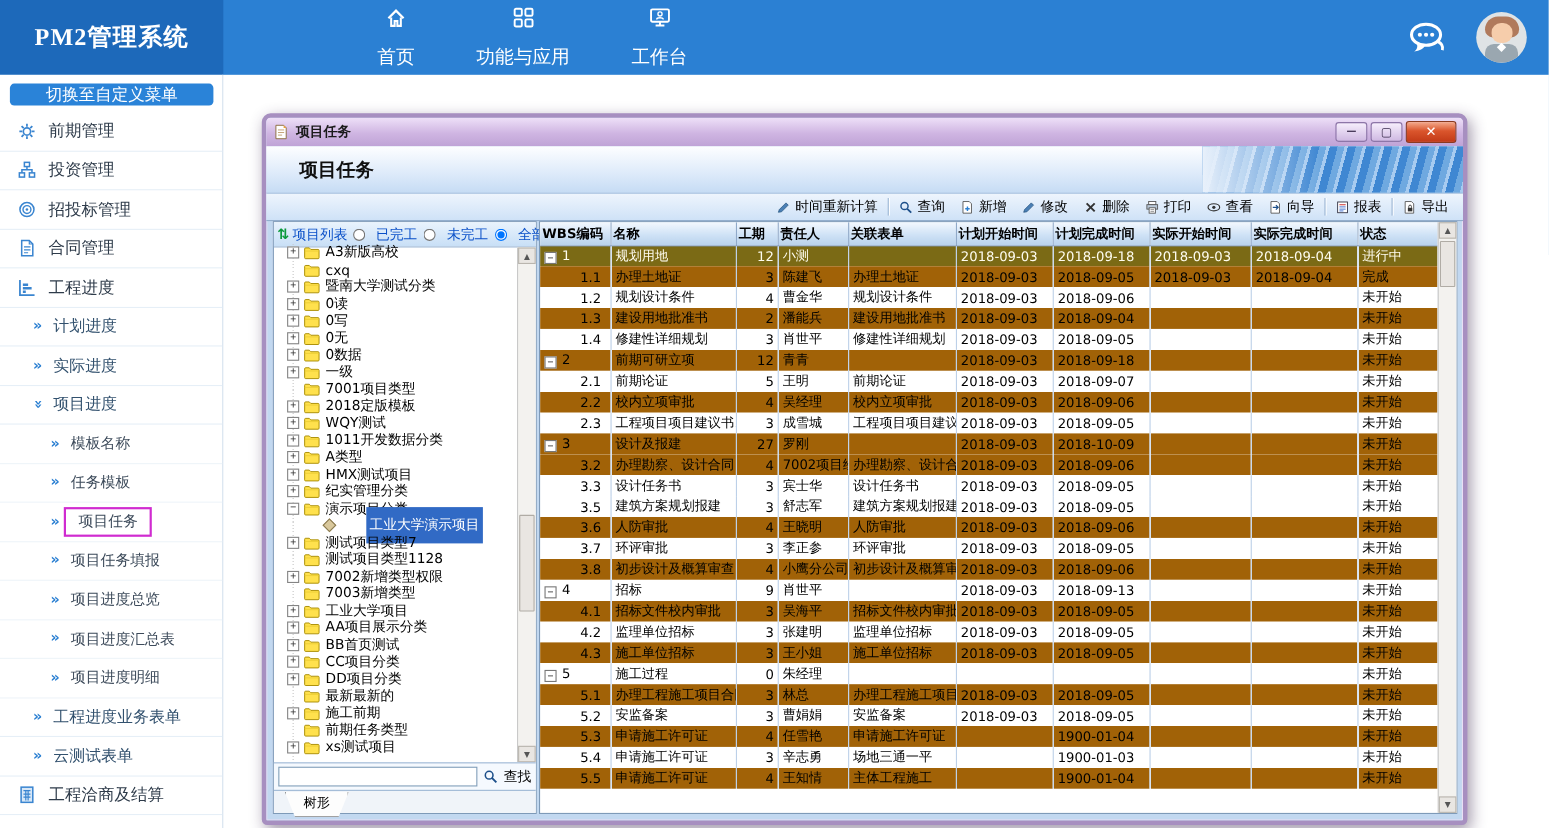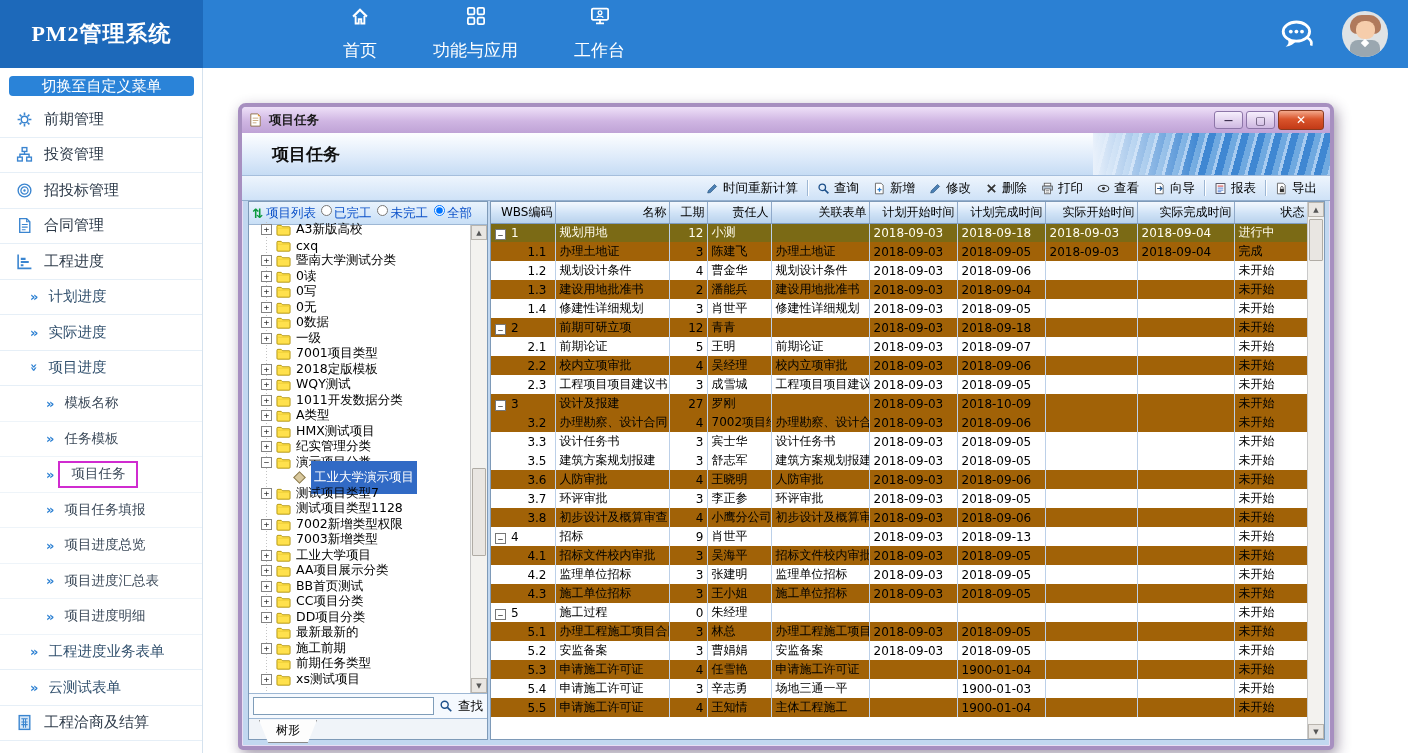--- a/index.html
+++ b/index.html
@@ -60,33 +60,33 @@
   .tbtn svg { flex:0 0 auto; }
   .tb-sep { width:1px; height:16px; background:#9db7d4; box-shadow:1px 0 0 #fff; margin:0 2px; }
 
   .window-body { flex:1; display:flex; padding:0 5px 6px 6px; min-height:0; }
 
   
   .tree-panel { width:240px; flex:0 0 240px; display:flex; flex-direction:column; background:#fff; border:1px solid #7e9ab8; margin-right:2px; min-height:0; }
   .tree-header { height:23px; flex:0 0 23px; background:linear-gradient(#e9f3fd,#c8dff6); border-bottom:1px solid #9db7d4;
                  display:flex; align-items:center; gap:3px; padding:0 3px; color:#0a50c8; font-size:12.5px; white-space:nowrap; }
   .refresh { color:#0a9a3c; font-weight:bold; font-size:13px; }
-  .radio { display:flex; gap:2px; cursor:pointer; }
+  .radio { display:flex; align-items:center; gap:10px; cursor:pointer; }
   .radio input { width:11px; height:11px; margin:0; }
   .tree-mid { flex:1; display:flex; min-height:0; }
   .tree-list { flex:1; overflow:hidden; padding-left:12px; margin-top:-3px; font-size:12.5px; color:#000;
                background:repeating-linear-gradient(to bottom,#c4c4c4 0 1px,transparent 1px 3px) 17px 0 / 1px 100% no-repeat; }
   .titem { height:15.5px; display:flex; align-items:center; gap:4px; white-space:nowrap; cursor:pointer; }
   .texp { width:11px; height:11px; flex:0 0 11px; border:1px solid #848484; background:#fff; color:#333;
           font:9px/9px "DejaVu Sans Mono",monospace; text-align:center; }
   .texp.hidden { visibility:hidden; }
   .titem.leafrow { margin-left:16px; }
   .diamond { width:9px; height:9px; background:#d9c89c; border:1px solid #8a7a50; transform:rotate(45deg); margin:0 3px; flex:0 0 9px; }
   .tfolder { width:16px; height:13px; flex:0 0 16px; display:inline-flex; }
-  .tlabel.sel { background:#316ac5; color:#fff; padding:8px 3px; }
+  .tlabel.sel { background:#316ac5; color:#fff; padding:8px 3px;margin-left:22px; }
 
   .sbar { width:17px; flex:0 0 17px; background:#f3f2ef; border-left:1px solid #c9c9c9; display:flex; flex-direction:column; }
   .sb-btn { height:15px; flex:0 0 15px; background:#e9e6e2; border:1px solid #b9b5ae; color:#555; font-size:7px;
             display:flex; align-items:center; justify-content:center; cursor:pointer; }
   .sb-track { flex:1; position:relative; }
   .sb-thumb { position:absolute; left:1px; right:1px; background:#e9e6e2; border:1px solid #b0aca5; border-radius:1px; cursor:grab; }
   .tree-thumb { top:52%; height:88px; }
   .grid-thumb { top:2px; height:42px; }
 
   .search-row { height:25px; flex:0 0 25px; border-top:1px solid #9db7d4; background:#f5f9fe; display:flex; align-items:center; gap:5px; padding:0 4px; }
@@ -94,21 +94,21 @@
   .find-label { font-size:12.5px; color:#000; }
   .tab-row { height:21px; flex:0 0 21px; background:#f0f4f9; border-top:1px solid #9db7d4; }
   .tree-tab { display:inline-block; margin-left:10px; padding:2px 16px 3px; font-size:12px; background:#fdfdfd;
               clip-path:polygon(0 0,100% 0,84% 100%,16% 100%); border:1px solid #8a8a8a; border-top:none; cursor:pointer; }
 
   
   .grid-panel { flex:1; display:flex; background:#fff; border:1px solid #7e9ab8; min-width:0; min-height:0; }
   .grid-wrap { flex:1; overflow:hidden; }
   table.grid { border-collapse:collapse; table-layout:fixed; width:816px; font-size:12px; }
   .grid th { height:21px; background:linear-gradient(#f3f8fe,#cfe2f6 55%,#b9d2ec); border-right:1px solid #8fa9c9; border-bottom:1px solid #7f9cc0;
-             font-weight:normal; font-size:12px; color:#000; padding:0 2px; overflow:hidden; white-space:nowrap; text-align:right; }
+             font-weight:bold; font-size:12px; color:#000; padding:0 2px; overflow:hidden; white-space:nowrap; text-align:left; }
   .grid td { height:19px; padding:0 4px; border-right:1px solid #bcd0e8; overflow:hidden; white-space:nowrap; color:#000; }
   tr.alt { background:#a16207; }
   tr.sel { background:#7b6a15; }
   tr.sel td { color:#fffdf0; }
   td.c-wbs { padding:0 2px; }
   td.c-wbs.child { text-align:right; padding-right:8px; }
   .gexp { display:inline-block; width:11px; height:11px; border:1px solid #777; background:#fff; color:#333;
           font:9px/10px "DejaVu Sans Mono",monospace; text-align:center; margin:0 5px 0 2px; vertical-align:-1px; }
   td.c-dur { text-align:right; padding-right:3px; }
 </style>

